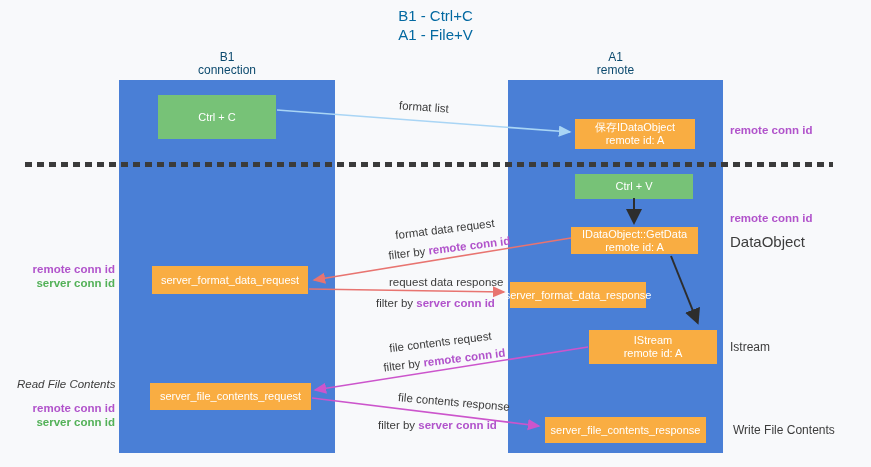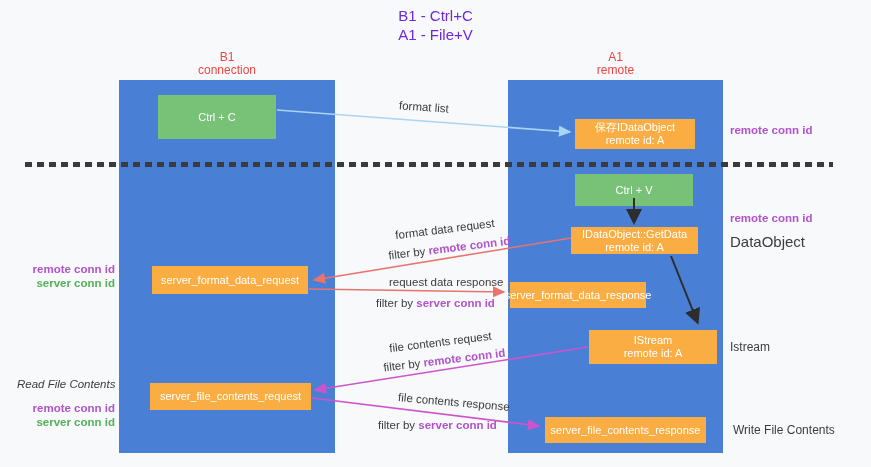--- a/index.html
+++ b/index.html
@@ -5,24 +5,24 @@
   html,body { margin:0; padding:0; background:#f8f9fb; }
   #canvas {
     position:relative; width:871px; height:467px; overflow:hidden;
     background:#f8f9fb;
     font-family:"Liberation Sans", sans-serif;
     -webkit-font-smoothing:antialiased;
   }
   .abs { position:absolute; }
   .title {
     left:0; top:6px; width:871px; text-align:center;
-    font-size:15px; line-height:19px; color:#6d28d9; z-index:6;
+    font-size:15px; line-height:19px; color:#0369a1; z-index:6;
   }
   .colheader {
-    text-align:center; font-size:12px; line-height:13px; color:#ef4444; z-index:6;
+    text-align:center; font-size:12px; line-height:13px; color:#0c4a6e; z-index:6;
   }
   .column { background:#4a7fd6; z-index:1; }
   .dashline {
     left:25px; top:162px; width:808px; height:5px; z-index:2;
     background:repeating-linear-gradient(90deg,#3b3b3b 0 7px,transparent 7px 12px);
   }
   .box {
     position:absolute; display:flex; flex-direction:column; align-items:center;
     justify-content:center; color:#ffffff; font-size:11px; line-height:13px;
     text-align:center; z-index:3; white-space:nowrap;
@@ -69,21 +69,21 @@
 
   <div class="box green" style="left:158px; top:95px; width:118px; height:44px;">
     <span>Ctrl + C</span>
   </div>
 
   <div class="box orange" style="left:575px; top:119px; width:120px; height:30px;">
     <span class="l1">保存IDataObject</span>
     <span class="l2">remote id: A</span>
   </div>
 
-  <div class="box green" style="left:575px; top:174px; width:118px; height:32px;">
+  <div class="box green" style="left:575px; top:174px; width:118px; height:25px;">
     <span>Ctrl + V</span>
   </div>
 
   <div class="box orange" style="left:571px; top:227px; width:127px; height:27px;">
     <span class="l1">IDataObject::GetData</span>
     <span class="l2">remote id: A</span>
   </div>
 
   <div class="box orange" style="left:152px; top:266px; width:156px; height:28px;">
     <span>server_format_data_request</span>

